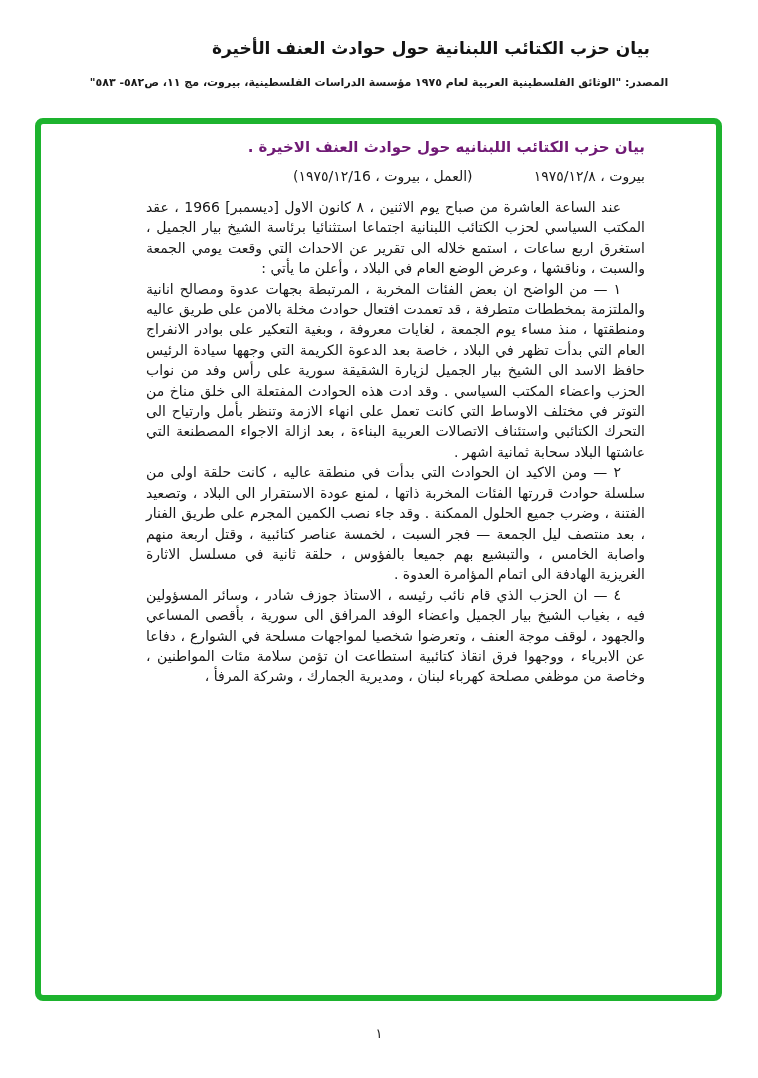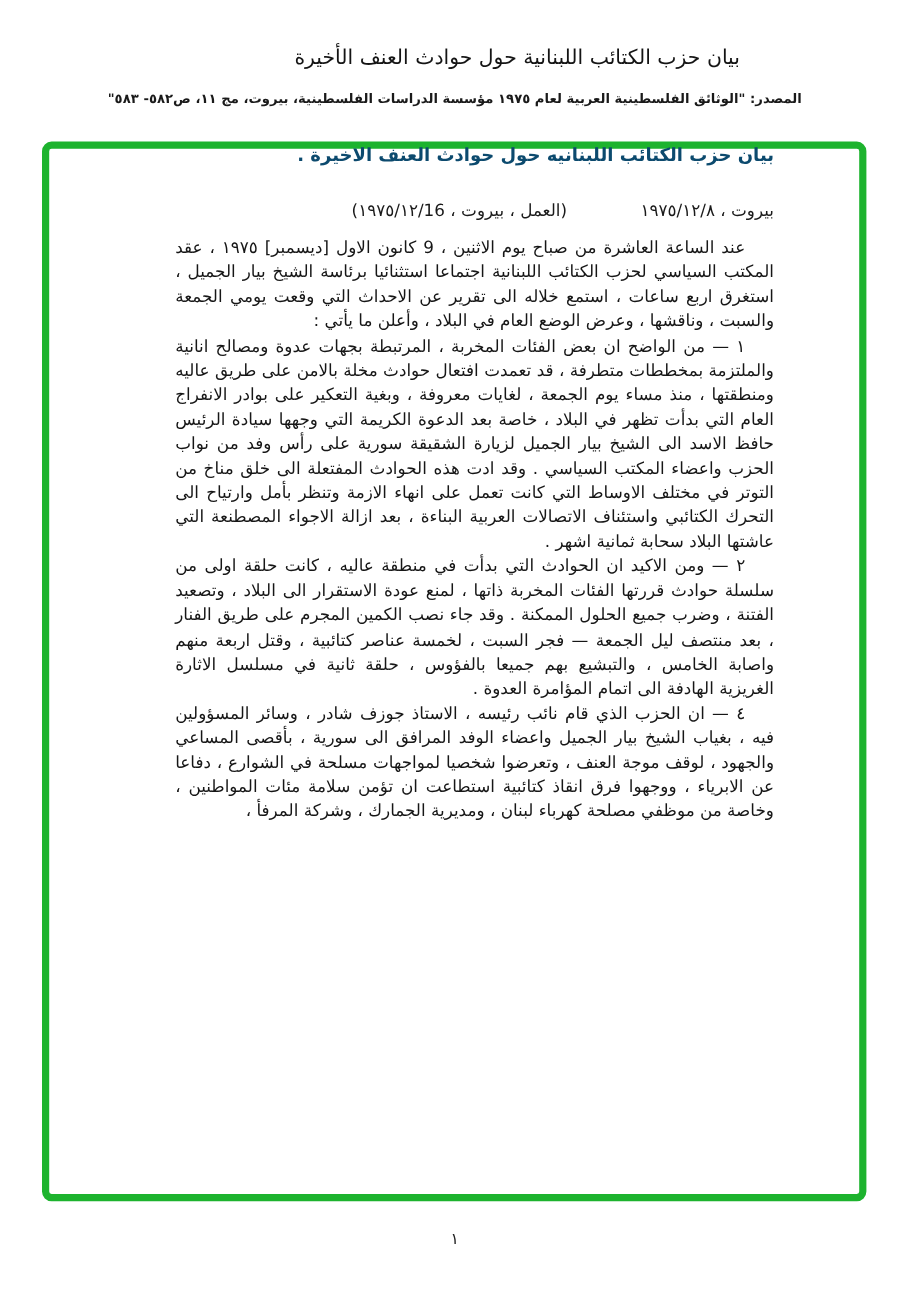--- a/index.html
+++ b/index.html
@@ -11,21 +11,21 @@
     color: #111;
   }
   .page { position: absolute; inset: 0; }
 
   
   .header-title {
     position: absolute;
     top: 38px; left: 104px; right: 0;
     text-align: center;
     direction: rtl;
-    font-weight: normal;
+    font-weight: bold;
     font-size: 17px;
     letter-spacing: 0.2px;
     color: #141414;
   }
   .source-line {
     position: absolute;
     top: 76px; left: 0; right: 0;
     text-align: center;
     direction: rtl;
     font-weight: bold;
@@ -39,25 +39,25 @@
     left: 35px; top: 118px;
     width: 675px; height: 871px;
     border: 6px solid #1db32e;
     border-radius: 8px;
     background: transparent;
   }
 
   
   .doc-title {
     position: absolute;
-    top: 120px; right: 113px;
+    top: 138px; right: 113px;
     direction: rtl;
     font-weight: bold;
     font-size: 15px;
-    color: #0c4a6e;
+    color: #701a75;
   }
   .doc-dateline {
     position: absolute;
     top: 168px; right: 113px;
     width: 352px;
     display: flex;
     justify-content: space-between;
     direction: rtl;
     font-size: 14px;
     color: #1a1a1a;
@@ -97,21 +97,21 @@
   <div class="doc-frame"></div>
 
   <div class="doc-title">بيان حزب الكتائب اللبنانيه حول حوادث العنف الاخيرة .</div>
 
   <div class="doc-dateline">
     <span>بيروت ، ١٩٧٥/١٢/٨</span>
     <span>(العمل ، بيروت ، ١٩٧٥/١٢/16)</span>
   </div>
 
   <div class="doc-body">
-    <p>عند الساعة العاشرة من صباح يوم الاثنين ، 9 كانون الاول [ديسمبر] ١٩٧٥ ، عقد المكتب السياسي لحزب الكتائب اللبنانية اجتماعا استثنائيا برئاسة الشيخ بيار الجميل ، استغرق اربع ساعات ، استمع خلاله الى تقرير عن الاحداث التي وقعت يومي الجمعة والسبت ، وناقشها ، وعرض الوضع العام في البلاد ، وأعلن ما يأتي :</p>
+    <p>عند الساعة العاشرة من صباح يوم الاثنين ، ٨ كانون الاول [ديسمبر] 1966 ، عقد المكتب السياسي لحزب الكتائب اللبنانية اجتماعا استثنائيا برئاسة الشيخ بيار الجميل ، استغرق اربع ساعات ، استمع خلاله الى تقرير عن الاحداث التي وقعت يومي الجمعة والسبت ، وناقشها ، وعرض الوضع العام في البلاد ، وأعلن ما يأتي :</p>
     <p>١ — من الواضح ان بعض الفئات المخربة ، المرتبطة بجهات عدوة ومصالح انانية والملتزمة بمخططات متطرفة ، قد تعمدت افتعال حوادث مخلة بالامن على طريق عاليه ومنطقتها ، منذ مساء يوم الجمعة ، لغايات معروفة ، وبغية التعكير على بوادر الانفراج العام التي بدأت تظهر في البلاد ، خاصة بعد الدعوة الكريمة التي وجهها سيادة الرئيس حافظ الاسد الى الشيخ بيار الجميل لزيارة الشقيقة سورية على رأس وفد من نواب الحزب واعضاء المكتب السياسي . وقد ادت هذه الحوادث المفتعلة الى خلق مناخ من التوتر في مختلف الاوساط التي كانت تعمل على انهاء الازمة وتنظر بأمل وارتياح الى التحرك الكتائبي واستئناف الاتصالات العربية البناءة ، بعد ازالة الاجواء المصطنعة التي عاشتها البلاد سحابة ثمانية اشهر .</p>
     <p>٢ — ومن الاكيد ان الحوادث التي بدأت في منطقة عاليه ، كانت حلقة اولى من سلسلة حوادث قررتها الفئات المخربة ذاتها ، لمنع عودة الاستقرار الى البلاد ، وتصعيد الفتنة ، وضرب جميع الحلول الممكنة . وقد جاء نصب الكمين المجرم على طريق الفنار ، بعد منتصف ليل الجمعة — فجر السبت ، لخمسة عناصر كتائبية ، وقتل اربعة منهم واصابة الخامس ، والتبشيع بهم جميعا بالفؤوس ، حلقة ثانية في مسلسل الاثارة الغريزية الهادفة الى اتمام المؤامرة العدوة .</p>
     <p>٤ — ان الحزب الذي قام نائب رئيسه ، الاستاذ جوزف شادر ، وسائر المسؤولين فيه ، بغياب الشيخ بيار الجميل واعضاء الوفد المرافق الى سورية ، بأقصى المساعي والجهود ، لوقف موجة العنف ، وتعرضوا شخصيا لمواجهات مسلحة في الشوارع ، دفاعا عن الابرياء ، ووجهوا فرق انقاذ كتائبية استطاعت ان تؤمن سلامة مئات المواطنين ، وخاصة من موظفي مصلحة كهرباء لبنان ، ومديرية الجمارك ، وشركة المرفأ ،</p>
   </div>
 
   <div class="page-number">١</div>
 
 </div>
 
 </body></html>

